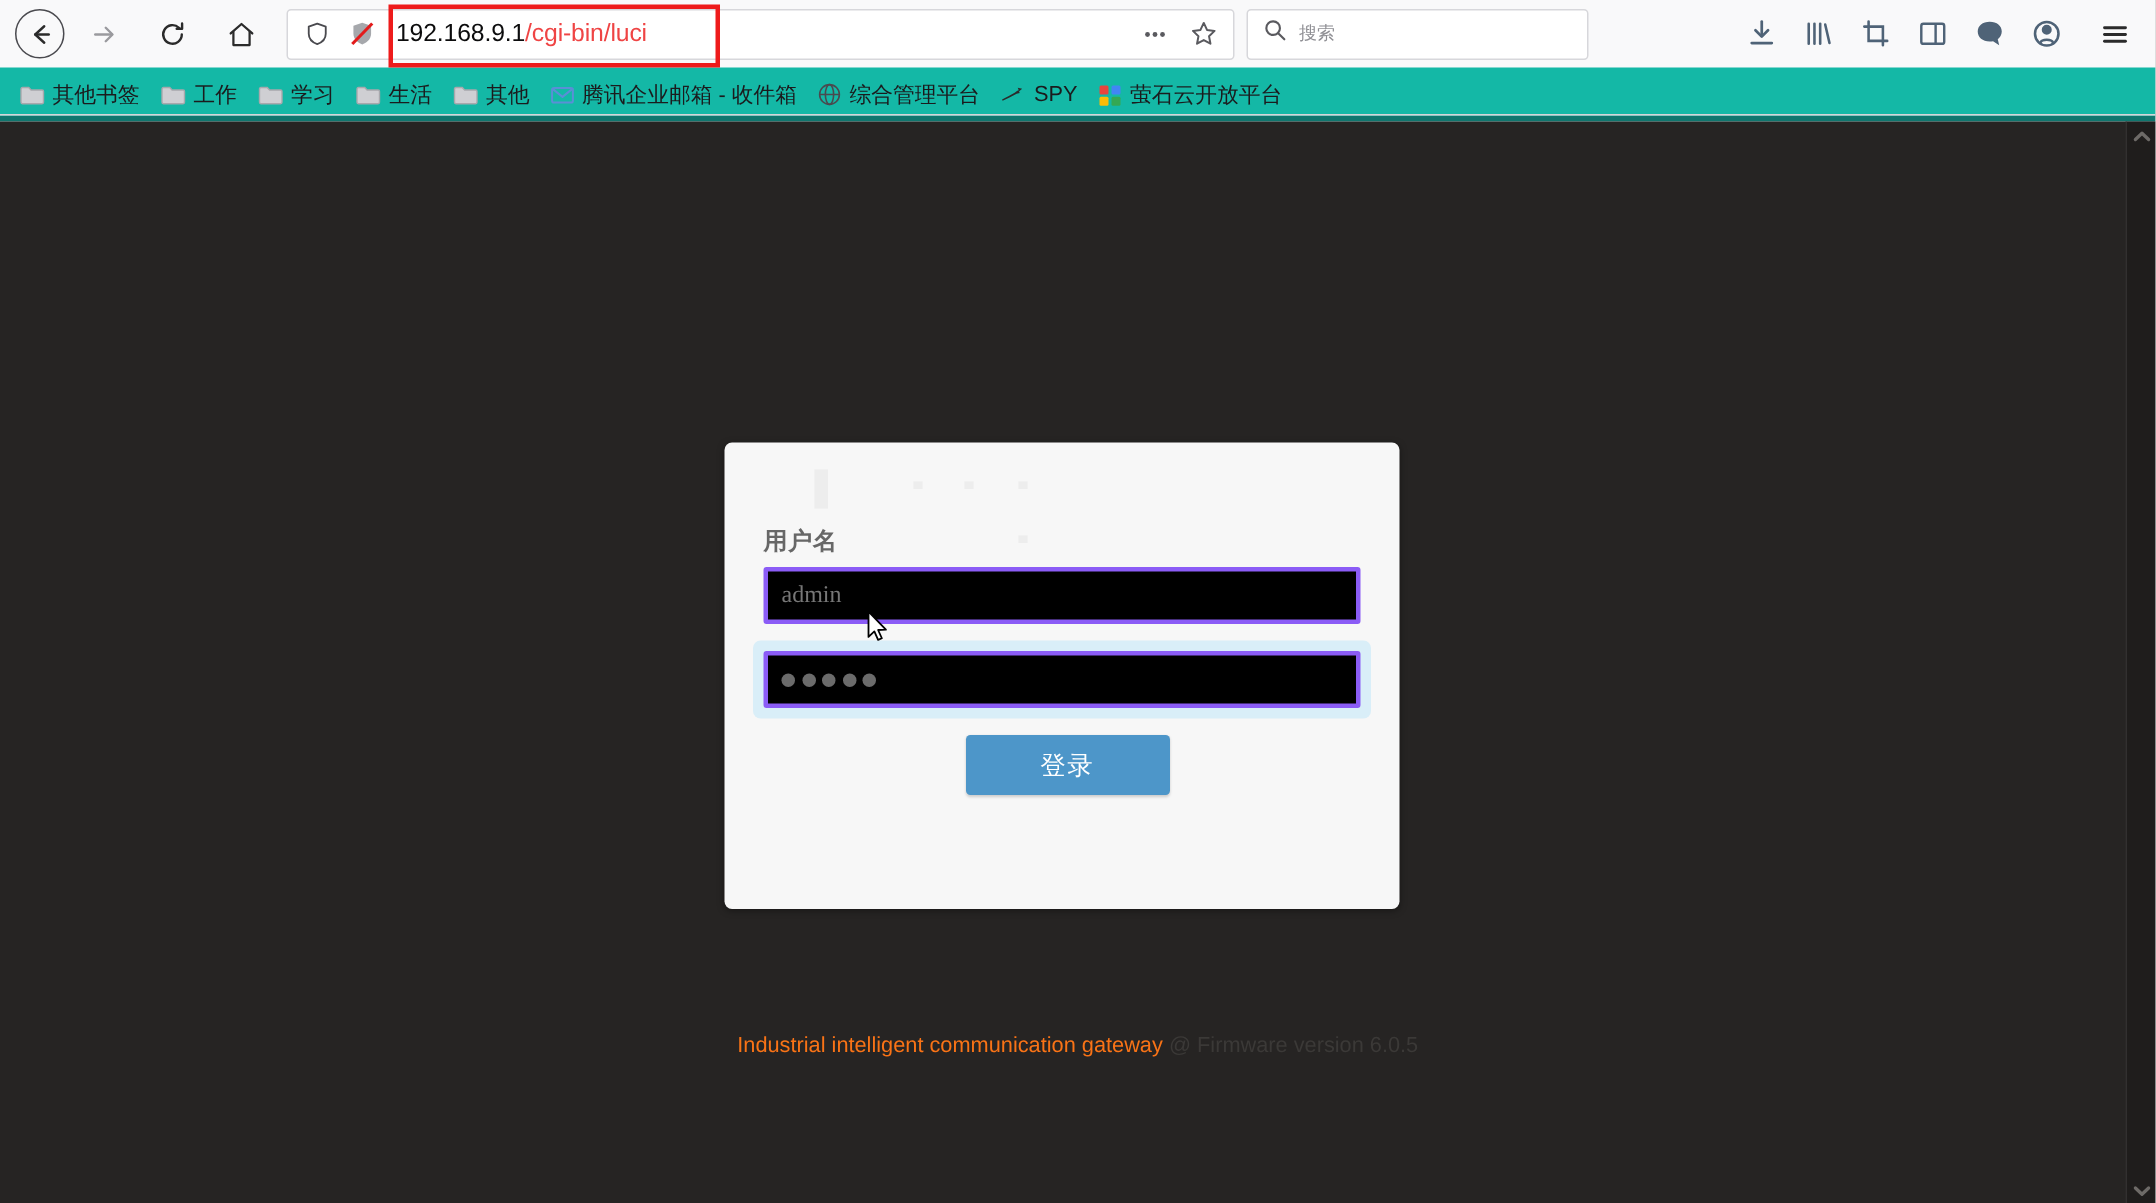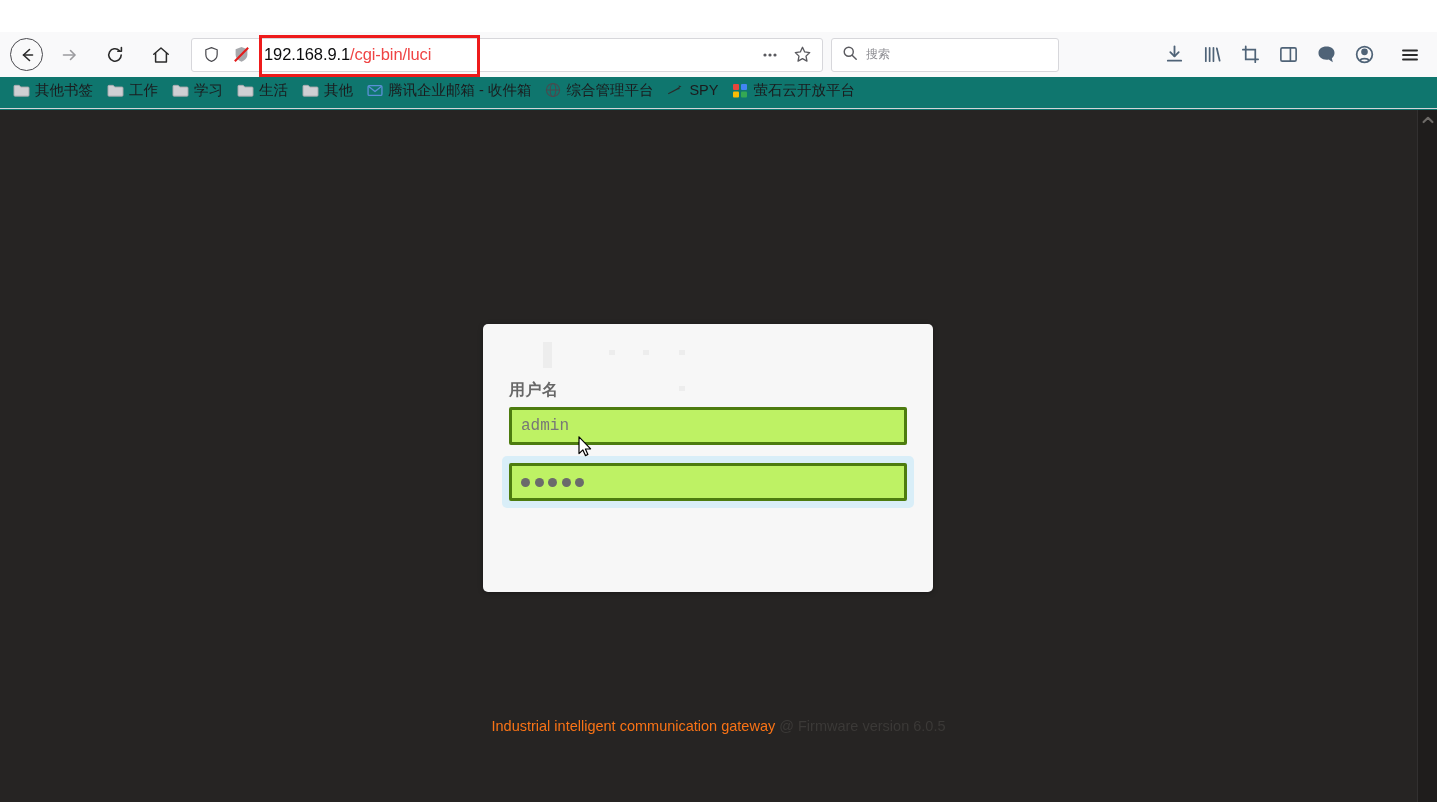--- a/index.html
+++ b/index.html
@@ -7,22 +7,21 @@
     width: 1437px; height: 802px;
     overflow: hidden;
     font-family: "Liberation Sans", "DejaVu Sans", sans-serif;
     background: #ffffff;
   }
 
   
   #browser-chrome {
     width: 1437px;
     background: #f9f9fa;
-    border-bottom: 1px solid #0f766e;
-    margin-top: 32px;
+    border-bottom: 4px solid #0f766e;
   }
 
   #nav-toolbar {
     height: 45px;
     display: flex;
     align-items: center;
     padding: 0 10px;
     gap: 0px;
     background: #f9f9fa;
   }
@@ -126,23 +125,23 @@
     display: flex; align-items: center; justify-content: center;
     color: #4f6377;
     border-radius: 4px;
   }
   #app-menu-button { color: #2b2b2b; margin-left: 8px; }
 
   
   #bookmarks-bar {
     height: 32px;
     display: flex;
-    align-items: flex-start;
+    align-items: flex-end;
     padding: 0 6px;
-    background: #0f766e;
+    background: #14b8a6;
     border-bottom: 1px solid #d4d4d8;
     gap: 0px;
   }
   .bookmark-item {
     display: flex; align-items: center;
     height: 26px;
     padding: 0 7px;
     border-radius: 3px;
     font-size: 14.5px;
     color: #1b1b1d;
@@ -158,49 +157,49 @@
     height: 723px;
     background: #262423;
     overflow: hidden;
   }
 
   #login-card {
     position: absolute;
     left: 483px;
     top: 214px;
     width: 450px;
-    height: 268px;
+    height: 311px;
     background: #f7f7f7;
     border-radius: 5px;
     box-shadow: 0 1px 5px rgba(0,0,0,0.35);
     padding: 56px 19px 0 26px;
   }
 
   .field-label {
     font-size: 16px;
     font-weight: bold;
     color: #676767;
     margin-bottom: 6px;
     letter-spacing: 0.5px;
   }
 
   .input-wrap { position: relative; margin-bottom: 18px; }
 
   .text-input {
     width: 398px;
     height: 38px;
-    background: #bef264;
-    border: 3px solid #4d7c0f;
+    background: #000000;
+    border: 3px solid #8b5cf6;
     border-radius: 2px;
     padding: 0 9px;
     font-size: 16px;
     color: #777777;
     display: flex;
     align-items: center;
-    font-family: Liberation Mono, monospace;
+    font-family: Liberation Serif, serif;
   }
   #password-input-wrap::before {
     content: "";
     position: absolute;
     left: -7px; top: -7px;
     width: 412px; height: 52px;
     border-radius: 5px;
     background: #d9eef8;
     z-index: 0;
   }
@@ -529,20 +528,21 @@
             <span class="pw-dot"></span>
             <span class="pw-dot"></span>
             <span class="pw-dot"></span>
             <span class="pw-dot"></span>
             <span class="pw-dot"></span>
           </span>
       </div>
     </div>
 
     <div id="button-row">
+      <div class="form-button" id="login-button">登录</div>
     </div>
   </div>
 
   <div id="footer-text">
     <span id="footer-link">Industrial intelligent communication gateway</span>
     <span id="footer-version">@</span>
     <span id="footer-version2" style="color:#3b3937;">Firmware version 6.0.5</span>
   </div>
 
   <div id="mouse-cursor">

